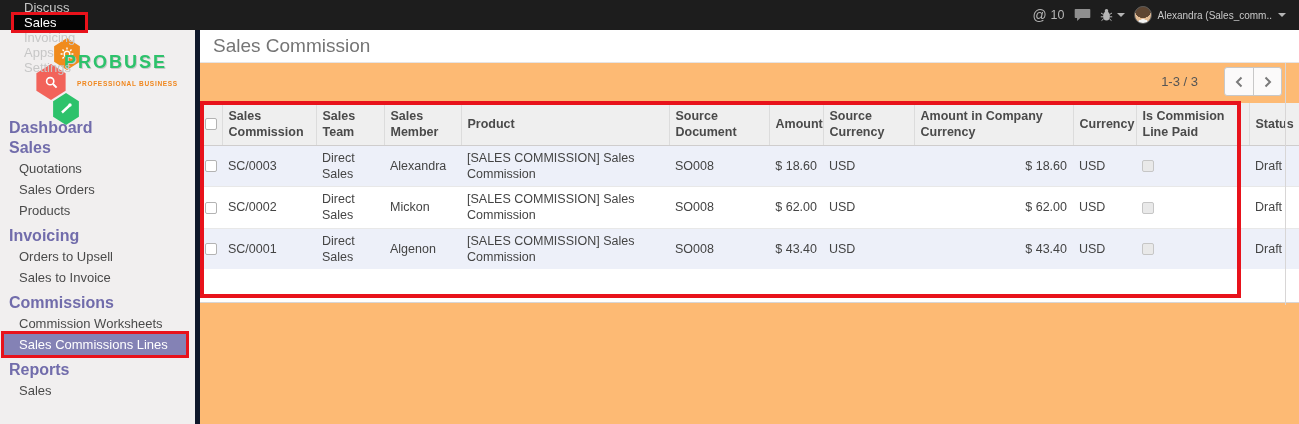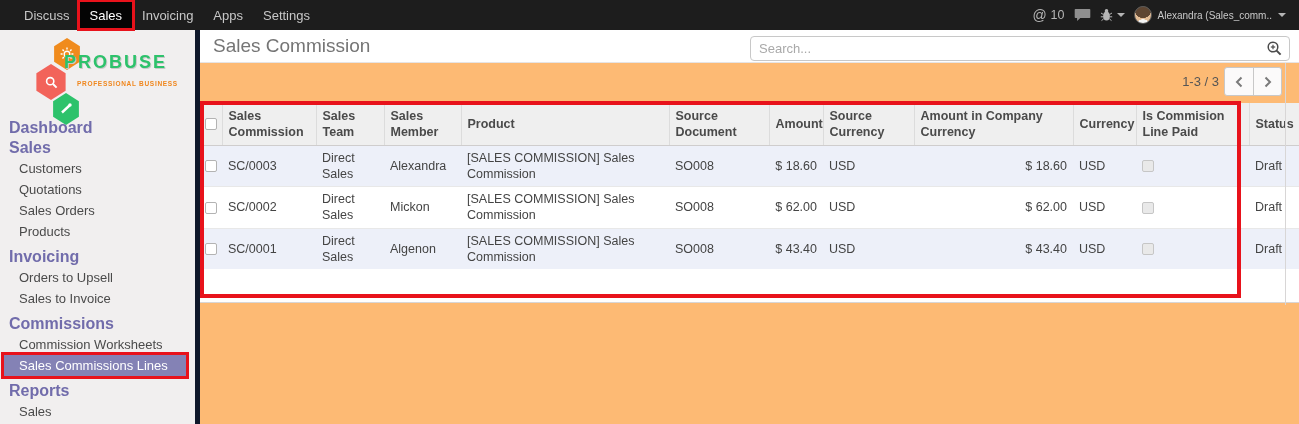--- a/index.html
+++ b/index.html
@@ -5,21 +5,21 @@
   * { margin:0; padding:0; box-sizing:border-box; }
   html,body { width:1299px; height:424px; }
   body {
     position:relative; overflow:hidden;
     font-family:"Liberation Sans", sans-serif;
     background:#efeded; color:#444;
   }
   
   #topbar { position:absolute; top:0; left:0; width:1299px; height:30px;
     background:#1d1d1d; display:flex; align-items:center; color:#c7c7c7; font-size:13px; z-index:20; }
-  .tb-menu { display:flex; align-items:center; height:100%; padding-left:14px; }
+  .tb-menu { display:flex; height:100%; padding-left:14px;flex-direction:column; }
   .tb-item { height:26px; display:flex; align-items:center; padding:0 10px; cursor:pointer; white-space:nowrap; }
   .tb-item.active { background:#040404; color:#fff; }
   .tb-right { margin-left:auto; display:flex; align-items:center; gap:9px; padding-right:13px; }
   .tb-count { color:#b5b5b5; font-size:12.5px; }
   .at-glyph { font-size:14px; color:#b5b5b5; }
   .caret { width:0; height:0; border-left:4px solid transparent; border-right:4px solid transparent; border-top:4px solid #b5b5b5; display:inline-block; }
   .avatar { width:18px; height:18px; border-radius:50%; overflow:hidden;
     background:
       radial-gradient(circle at 50% 115%, #f4f4f4 0 30%, transparent 31%),
       radial-gradient(circle at 50% 18%, #5f4632 0 52%, transparent 53%),
@@ -51,21 +51,21 @@
   
   #main { position:absolute; top:30px; left:200px; width:1099px; height:394px; background:#fdba74; }
   .cpanel { position:absolute; top:0; left:0; right:0; height:33px; background:#fff; border-bottom:1px solid #e6e4e4; }
   .page-title { position:absolute; left:13px; top:5px; font-size:19px; color:#757575; }
   .searchbox { position:absolute; top:6px; right:9px; width:540px; height:25px;
     border:1px solid #c8c8c8; border-radius:4px; background:#fff; }
   .searchbox input { position:absolute; inset:0; border:none; outline:none; background:transparent;
     font-family:"Liberation Sans", sans-serif; font-size:13px; color:#444; padding:0 30px 0 8px; }
   .searchbox input::placeholder { color:#a9a9a9; }
   .search-mag { position:absolute; right:6px; top:3px; cursor:pointer; }
-  .pager { position:absolute; top:37px; right:17px; height:29px; display:flex; align-items:center; gap:5px; }
+  .pager { position:absolute; top:37px; right:17px; height:29px; display:flex; align-items:center; gap:26px; }
   .pager-text { font-size:13px; color:#555; }
   .pager-btns { display:flex; border:1px solid #c8c8c8; border-radius:3px; overflow:hidden; background:#fbfafa; }
   .pager-btn { width:28px; height:27px; display:flex; align-items:center; justify-content:center; cursor:pointer; }
   .pager-btn + .pager-btn { border-left:1px solid #c8c8c8; }
   
   .sheet { position:absolute; top:73px; left:0; width:1099px; height:200px; background:#fff; border-bottom:1px solid #d8d6d6; }
   table { border-collapse:collapse; table-layout:fixed; width:1099px; font-size:12.5px; color:#444; }
   thead th { background:#efefef; font-weight:bold; color:#4a4a4a; text-align:left;
     padding:4px 6px; height:42px; vertical-align:middle;
     border-bottom:1px solid #cfcdcd; border-right:1px solid #dcdcdc; line-height:1.3; }
@@ -144,49 +144,37 @@
         <line x1="3" y1="10.5" x2="10.5" y2="3.5" stroke="#fff" stroke-width="2.4"></line>
         <circle cx="11" cy="3" r="1.7" fill="#fff"></circle>
       </svg>
     </div>
     <div class="logo-title">PROBUSE</div>
     <div class="logo-tag">PROFESSIONAL BUSINESS</div>
   </div>
   <div class="nav">
       <div class="nav-heading">Dashboard</div>
       <div class="nav-heading">Sales</div>
-      <div class="nav-item">Customers</div>
       <div class="nav-item">Quotations</div>
       <div class="nav-item">Sales Orders</div>
       <div class="nav-item">Products</div>
       <div class="nav-heading gap">Invoicing</div>
       <div class="nav-item">Orders to Upsell</div>
       <div class="nav-item">Sales to Invoice</div>
       <div class="nav-heading gap">Commissions</div>
       <div class="nav-item">Commission Worksheets</div>
       <div class="nav-item selected annotated">Sales Commissions Lines</div>
       <div class="nav-heading gap">Reports</div>
       <div class="nav-item">Sales</div>
     </div>
 </div>
 
 <div id="main">
   <div class="cpanel">
     <div class="page-title">Sales Commission</div>
-    <div class="searchbox">
-      <input type="text" placeholder="Search..." style="">
-      <span class="search-mag">
-        <svg width="17" height="17" viewBox="0 0 17 17">
-          <circle cx="7" cy="7" r="4.8" fill="none" stroke="#4a4a4a" stroke-width="1.5"></circle>
-          <line x1="10.6" y1="10.6" x2="14.6" y2="14.6" stroke="#4a4a4a" stroke-width="2"></line>
-          <line x1="4.8" y1="7" x2="9.2" y2="7" stroke="#4a4a4a" stroke-width="1.2"></line>
-          <line x1="7" y1="4.8" x2="7" y2="9.2" stroke="#4a4a4a" stroke-width="1.2"></line>
-        </svg>
-      </span>
-    </div>
   </div>
 
   <div class="pager">
     <span class="pager-text">1-3 / 3</span>
     <span class="pager-btns">
       <span class="pager-btn">
         <svg width="10" height="14" viewBox="0 0 10 14">
           <polyline points="7.5,2.5 3,7 7.5,11.5" fill="none" stroke="#7a7a7a" stroke-width="2"></polyline>
         </svg>
       </span>

